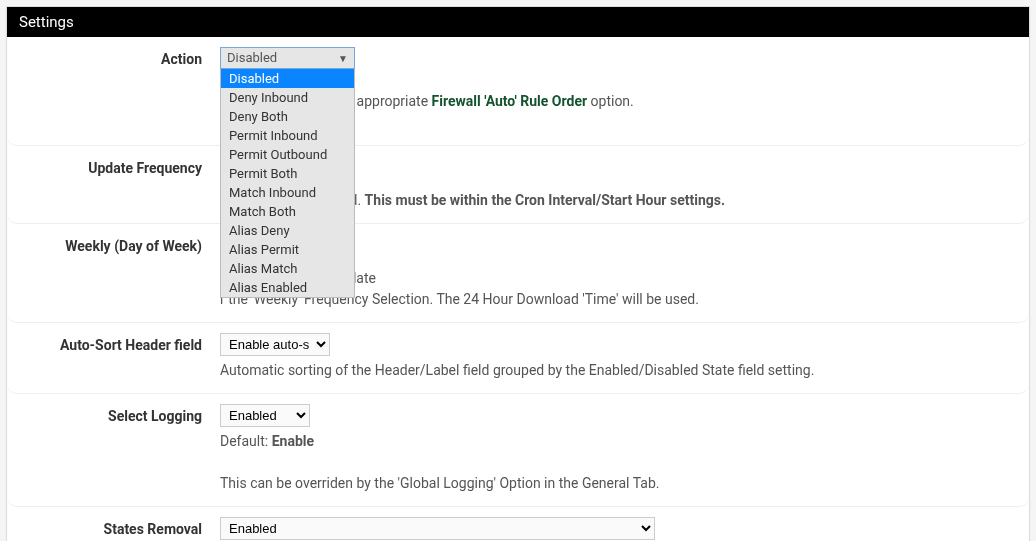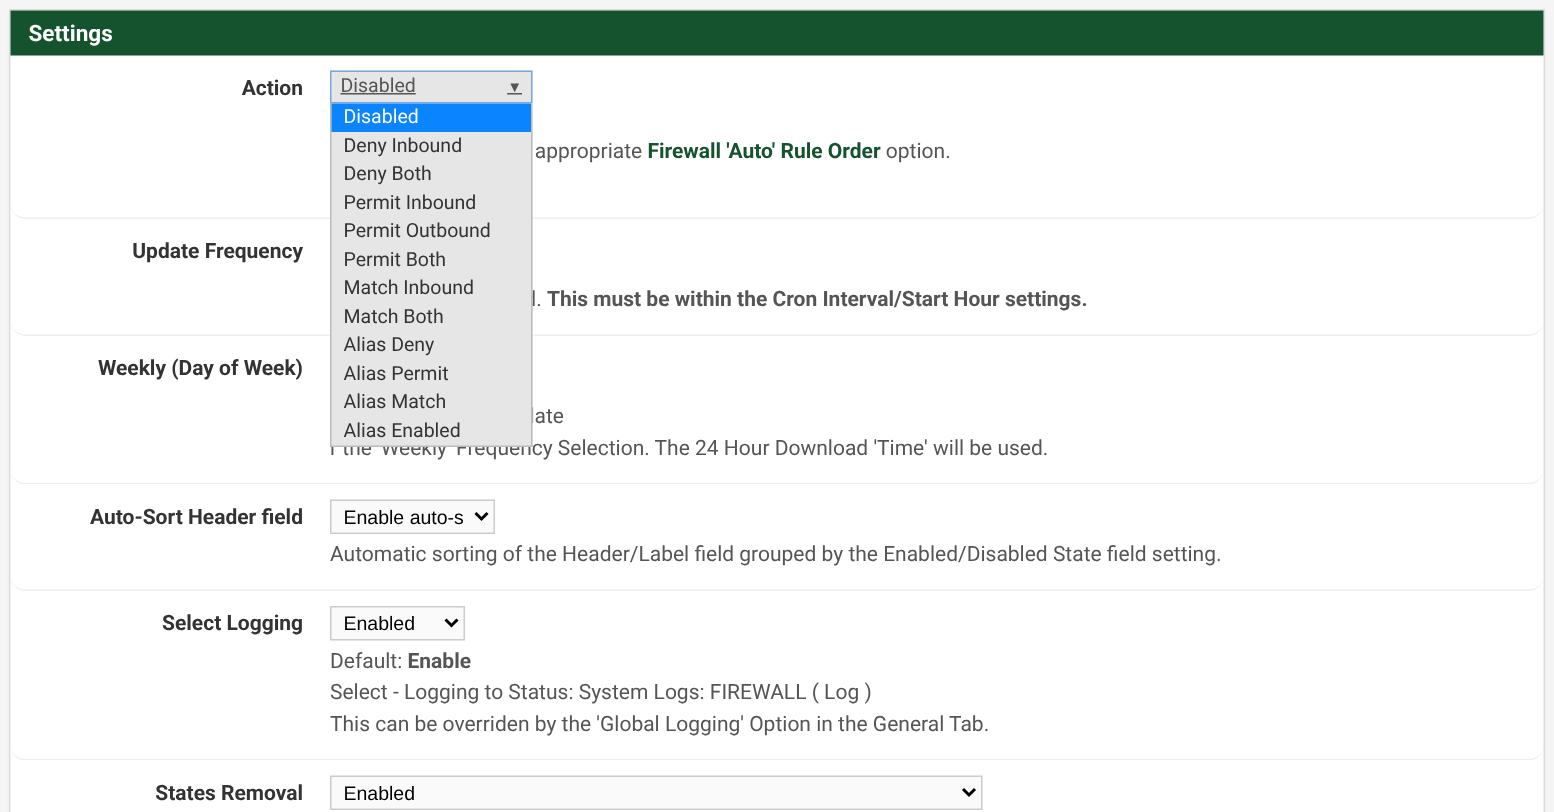--- a/index.html
+++ b/index.html
@@ -11,23 +11,23 @@
     background: #f5f5f5;
     width: 1036px;
   }
   .panel {
     background: #fff;
     border: 1px solid #ddd;
     margin: 6px;
     box-shadow: 0 1px 2px rgba(0,0,0,0.05);
   }
   .panel-header {
-    background: #14532d;
+    background: #000000;
     color: #fff;
-    font-weight: bold;
+    font-weight: normal;
     padding: 6px 12px;
     font-size: 15px;
   }
   .form-row {
     display: flex;
     border-bottom: 1px solid #eee;
     padding: 0;
     border-radius: 10px;
   }
   .form-label {
@@ -49,21 +49,20 @@
     padding: 2px 4px;
     border: 1px solid #ccc;
     background: #fafafa;
   }
   .wide-select { width: 435px; }
   .mid-select { width: 110px; }
   .small-select { width: 90px; }
   .action-select-wrap {
     position: relative;
     display: inline-block;
-    text-decoration: underline;
   }
   .action-select {
     width: 135px;
     height: 22px;
     border: 1px solid #7aa7d9;
     background: #e6e6e6;
     font-size: 13px;
     display: flex;
     align-items: center;
     justify-content: space-between;
@@ -194,21 +193,21 @@
   </div>
 
   <div class="form-row">
     <div class="form-label">Select Logging</div>
     <div class="form-content">
       <select class="small-select">
         <option>Enabled</option>
       </select>
       <div class="under-wrap">
         <span>Default: </span><b>Enable</b><br>
-        <span>Select - Logging to Status: System Logs: FIREWALL ( Log )</span><br>
+        <br>
         <span>This can be overriden by the 'Global Logging' Option in the General Tab.</span>
       </div>
     </div>
   </div>
 
   <div class="form-row" style="border-bottom:none;">
     <div class="form-label">States Removal</div>
     <div class="form-content">
       <select class="wide-select">
         <option>Enabled</option>

